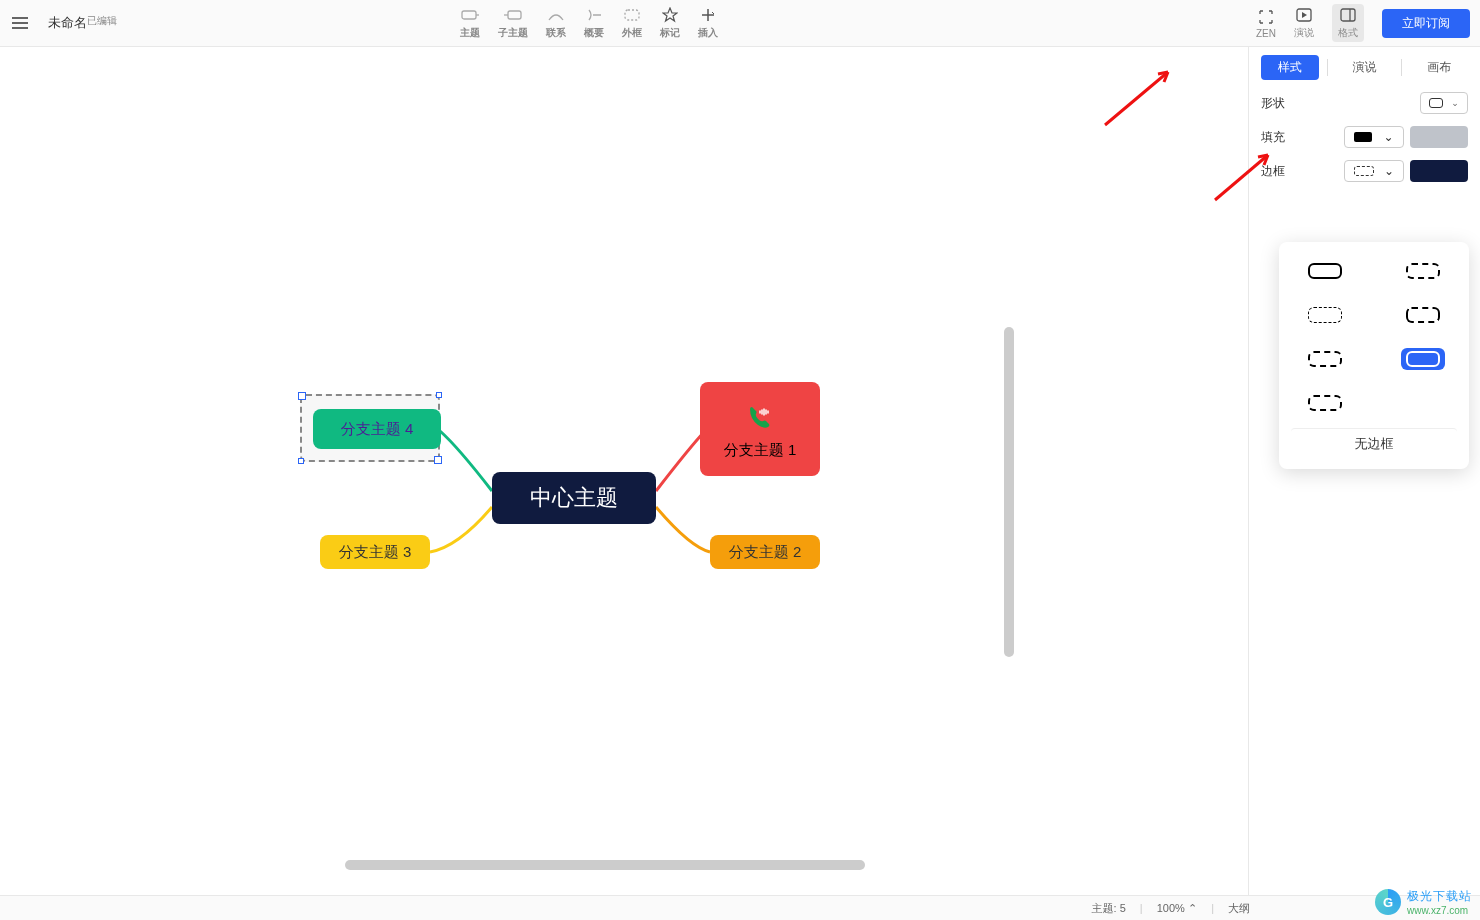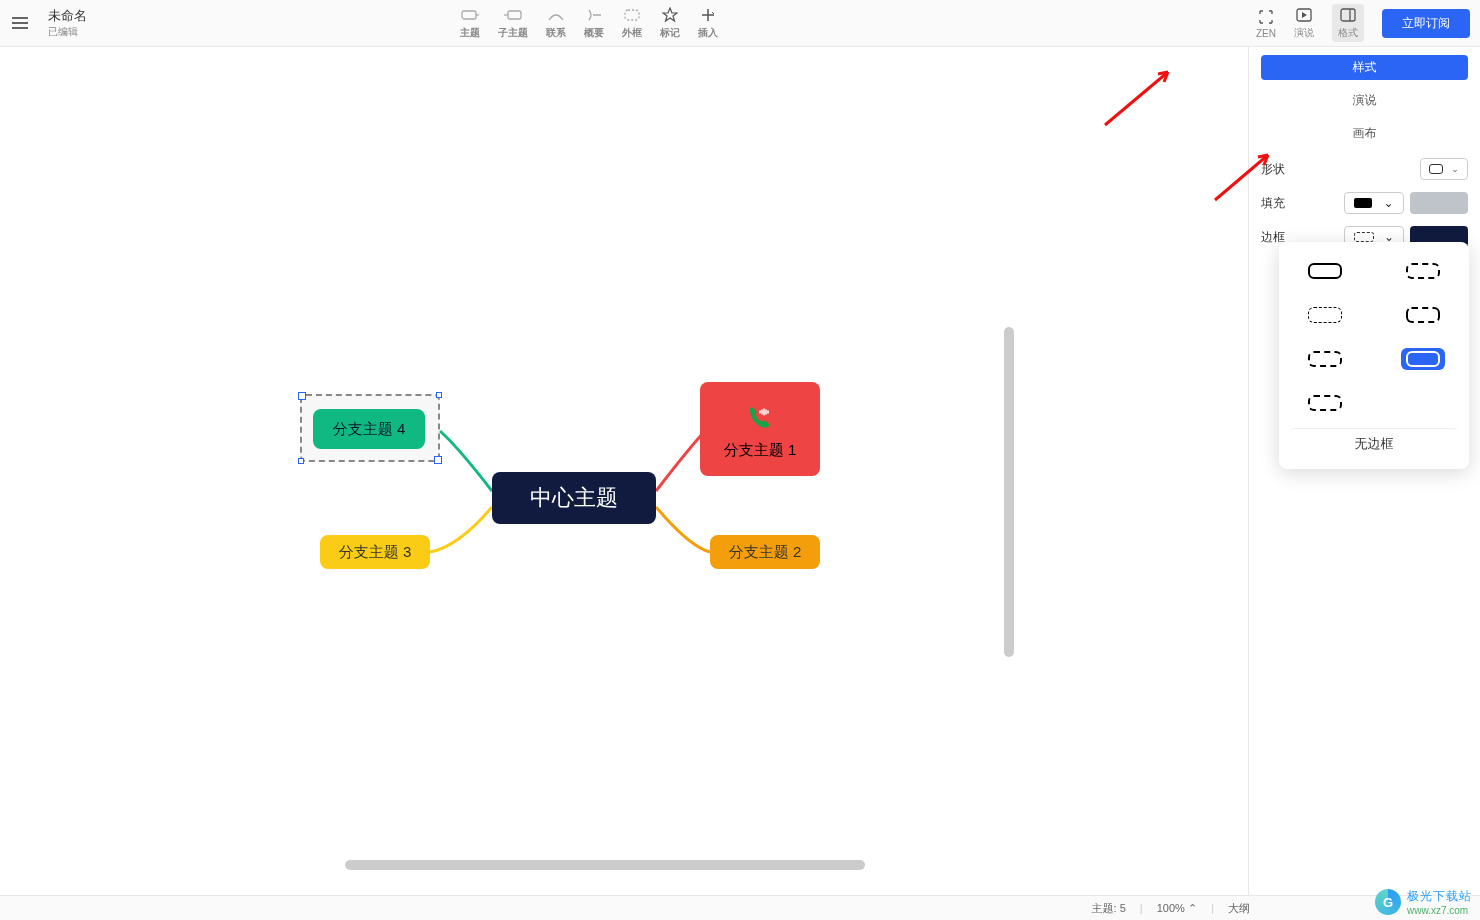--- a/index.html
+++ b/index.html
@@ -2,21 +2,21 @@
 <html><head>
 <meta charset="utf-8">
 <style>
 * { margin: 0; padding: 0; box-sizing: border-box; font-family: "Microsoft YaHei", -apple-system, sans-serif; }
 body { background: #fff; width: 1480px; height: 920px; overflow: hidden; position: relative; }
 
 
 .topbar { height: 47px; display: flex; align-items: center; border-bottom: 1px solid #e8e8e8; background: #fafafa; position: relative; }
 .menu-icon { width: 40px; display: flex; align-items: center; justify-content: center; height: 100%; cursor: pointer; }
 .menu-icon svg { width: 16px; height: 12px; }
-.doc-title { display: flex; flex-direction: column; margin-left: 8px; }
+.doc-title { display: flex; flex-direction: row; margin-left: 8px; }
 .doc-title .title { font-size: 13px; color: #333; }
 .doc-title .subtitle { font-size: 10px; color: #888; }
 
 .toolbar-center { position: absolute; left: 460px; display: flex; gap: 18px; align-items: center; }
 .tb-item { display: flex; flex-direction: column; align-items: center; gap: 2px; cursor: pointer; font-weight: bold; }
 .tb-item .icon { width: 18px; height: 18px; display:flex; align-items:center; justify-content:center; color:#999; }
 .tb-item .label { font-size: 10px; color: #888; }
 
 .toolbar-right { position: absolute; right: 10px; display: flex; align-items: center; gap: 18px; }
 .tb-right-item { display: flex; flex-direction: column; align-items: center; gap: 2px; cursor: pointer; }
@@ -25,21 +25,21 @@
 .tb-right-item.active { background:#e8e8e8; border-radius:4px; padding:2px 6px; }
 .subscribe-btn { background: #2b65f6; color: #fff; font-size: 12px; padding: 6px 20px; border-radius: 4px; cursor: pointer; }
 .window-controls { position:absolute; top:8px; right:20px; display:flex; gap:28px; color:#333; font-size:14px;}
 
 
 .main { display: flex; height: calc(100% - 47px - 25px); }
 .canvas { flex: 1; position: relative; background: #fff; overflow: hidden; }
 
 
 .right-panel { width: 232px; border-left: 1px solid #e8e8e8; background: #fff; padding: 8px 12px; position: relative; }
-.tabs { display: flex; gap: 0; margin-bottom: 12px; flex-direction: column; }
+.tabs { display: flex; gap: 0; margin-bottom: 12px; }
 .tab { flex: 1; text-align: center; font-size: 12px; padding: 4px 0; cursor: pointer; color: #555; }
 .tab.active { background: #2b65f6; color: #fff; border-radius: 4px; }
 .tab-sep { width:1px; background:#ddd; margin: 4px 8px; }
 
 .property-row { display: flex; align-items: center; justify-content: space-between; margin-bottom: 12px; font-size: 12px; color: #333; }
 .property-row .label { flex: 0 0 auto; }
 .shape-select { width: 48px; height: 22px; border: 1px solid #ccc; border-radius: 4px; display: flex; align-items: center; justify-content: space-around; padding: 0 4px; cursor: pointer; }
 .shape-select .preview { width: 14px; height: 10px; border: 1.5px solid #333; border-radius: 3px; }
 .shape-select .chev { font-size: 9px; color: #666; }
 
@@ -62,21 +62,21 @@
 .bo-sel .shape { border: 2.5px solid #fff; }
 .bo-dashed3 .shape { border: 2px dashed #000; }
 .no-border-btn { text-align:center; font-size:13px; color:#333; padding: 6px 0; border-top:1px solid #eee; cursor:pointer; margin-top:6px; background:#fff; border-radius: 4px;}
 
 
 .node { position: absolute; border-radius: 8px; padding: 8px 14px; font-size: 15px; display:flex; align-items:center; justify-content:center; }
 .node.center { background: #101b3f; color: #fff; left: 492px; top: 425px; width: 164px; height: 52px; font-size: 22px; font-weight: 500; }
 .node.branch1 { background: #ef4444; color:#000000; left: 700px; top: 335px; width: 120px; height: 94px; flex-direction:column; gap:6px; }
 .node.branch2 { background: #f59e0b; color:#333; left: 710px; top: 488px; width: 110px; height: 34px; }
 .node.branch3 { background: #facc15; color:#333; left: 320px; top: 488px; width: 110px; height: 34px; }
-.node.branch4 { background: #10b981; color:#0f172a; left: 313px; top: 362px; width: 112px; height: 40px; }
+.node.branch4 { background: #10b981; color:#4c1d95; left: 313px; top: 362px; width: 128px; height: 40px; }
 .branch4-wrapper { position:absolute; left: 300px; top: 347px; width: 140px; height: 68px; border: 2.5px dashed #888; border-radius: 6px; background: rgba(200,200,200,0.15);}
 .branch4-wrapper::before, .branch4-wrapper::after { content:''; position:absolute; width:6px; height:6px; border:1px solid #2b65f6; background:#fff;}
 .branch4-wrapper::before { top:-4px; left:-4px; }
 .branch4-wrapper::after { bottom:-4px; right:-4px; }
 .handle { position:absolute; width:6px; height:6px; border:1px solid #2b65f6; background:#fff; }
 
 .phone-icon { width:36px; height:36px; display:flex; align-items:center; justify-content:center;}
 
 
 svg.connectors { position:absolute; top:0; left:0; width:100%; height:100%; pointer-events:none; }

